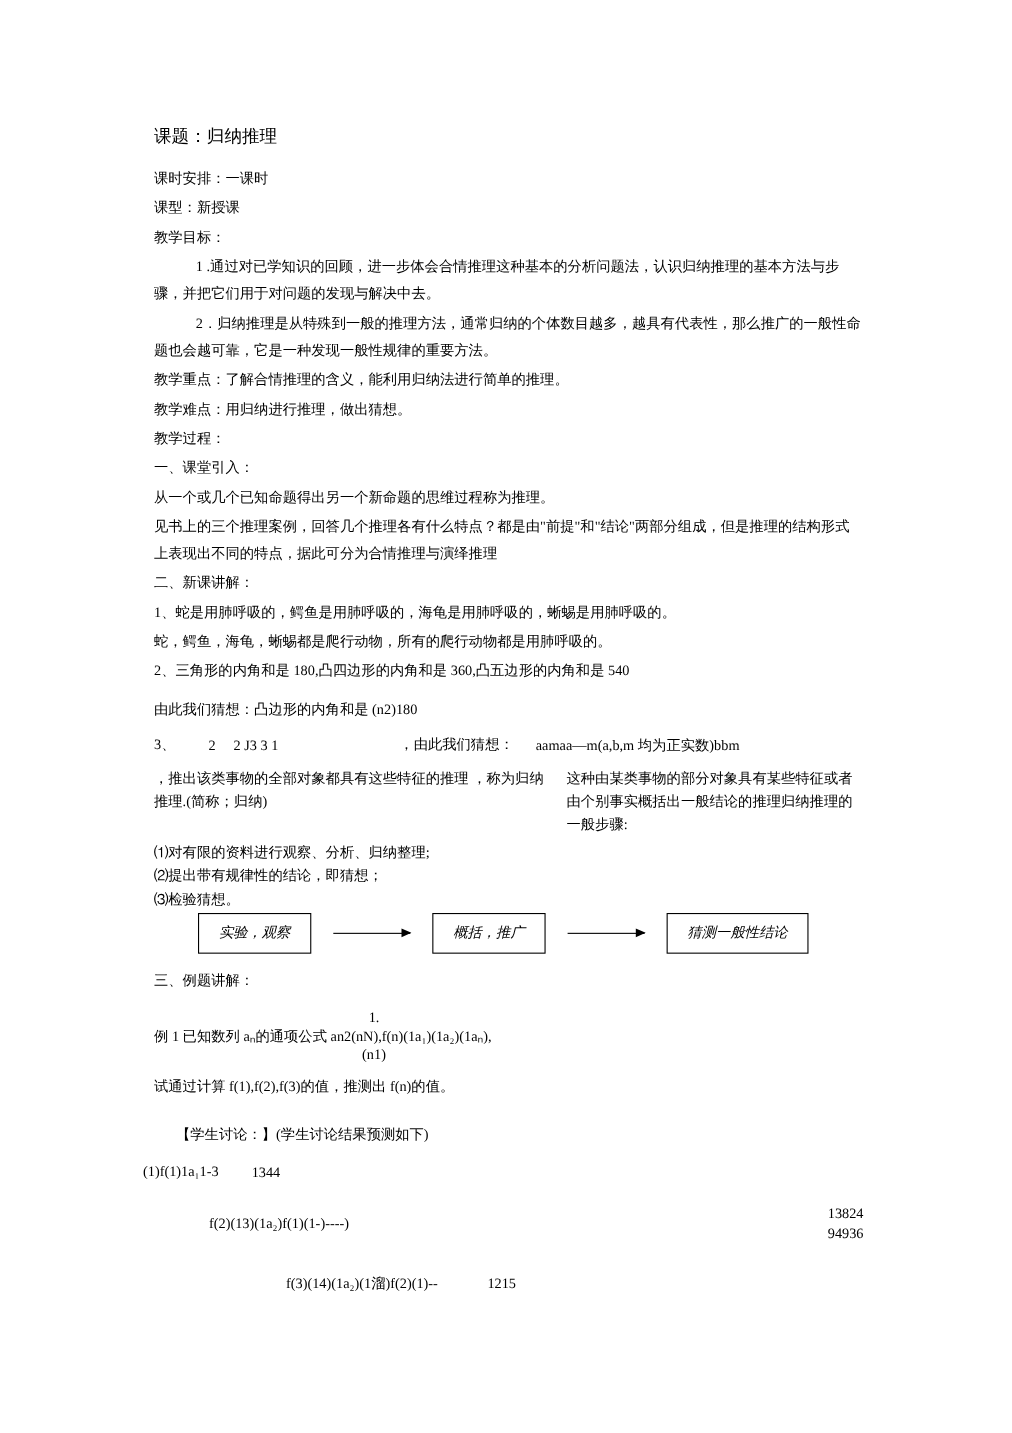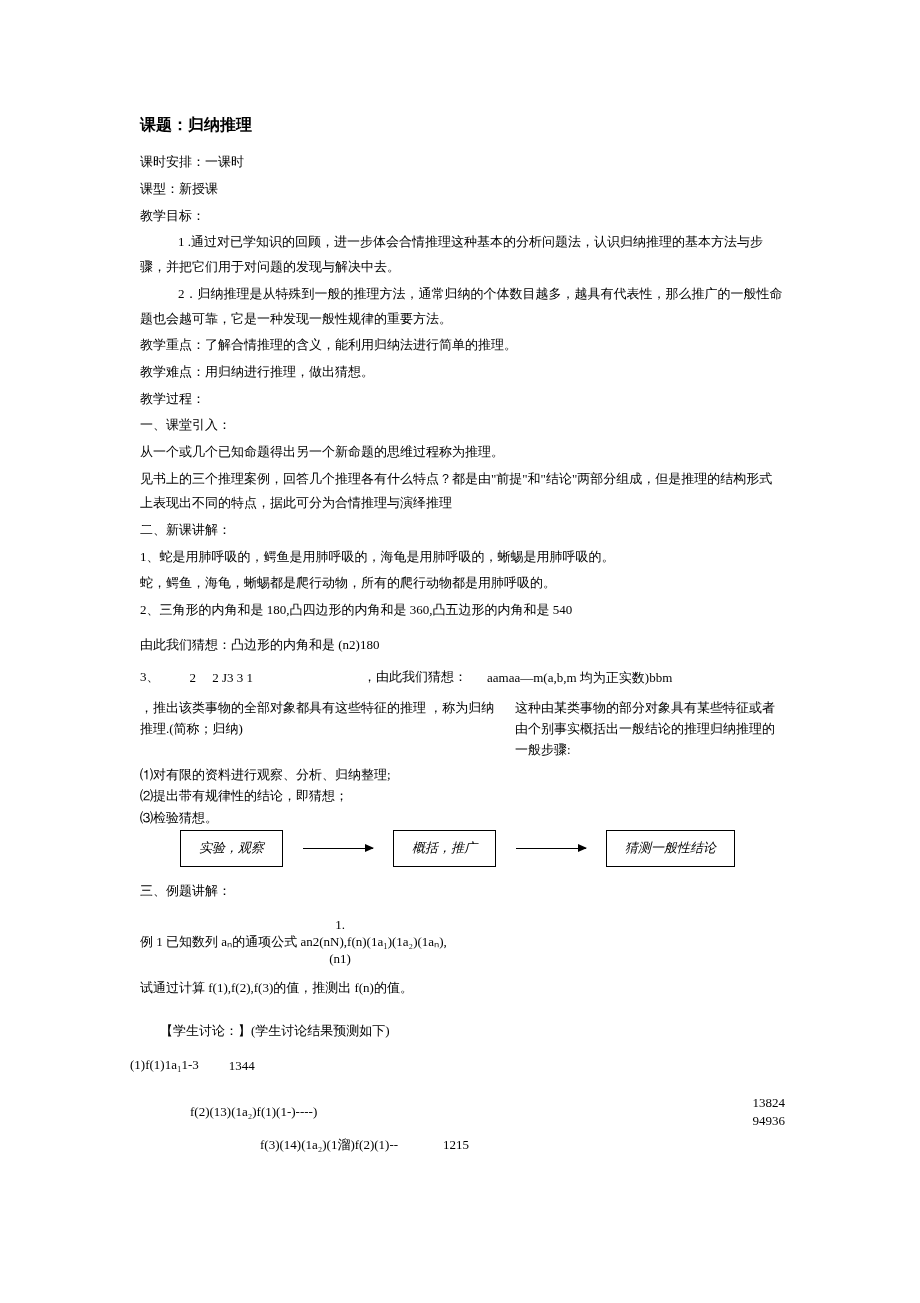--- a/index.html
+++ b/index.html
@@ -8,21 +8,21 @@
       font-family: "SimSun", "宋体", serif;
       width: 920px;
       margin: 0 auto;
       padding: 110px 135px 50px 140px;
       color: #000;
       line-height: 1.9;
       font-size: 13px;
     }
     .title {
       font-size: 16px;
-      font-weight: bold;
+      font-weight: normal;
       margin-bottom: 10px;
     }
     p { margin-bottom: 2px; }
     .numbered {
       text-indent: 38px;
     }
     .fraction-row {
       display: flex;
       align-items: center;
       gap: 10px;
@@ -100,21 +100,21 @@
     .calc2-left { margin-left: 50px; }
     .calc2-right {
       display: flex;
       flex-direction: column;
       margin-left: 60px;
       line-height: 1.4;
     }
     .calc3 {
       display: flex;
       align-items: center;
-      margin-top: 2px;
+      margin-top: 24px;
     }
     .calc3-left { margin-left: 120px; }
     .calc3-right { margin-left: 45px; }
   </style>
 </head>
 <body>
 
 <div class="title">课题：归纳推理</div>
 <p>课时安排：一课时</p>
 <p>课型：新授课</p>

